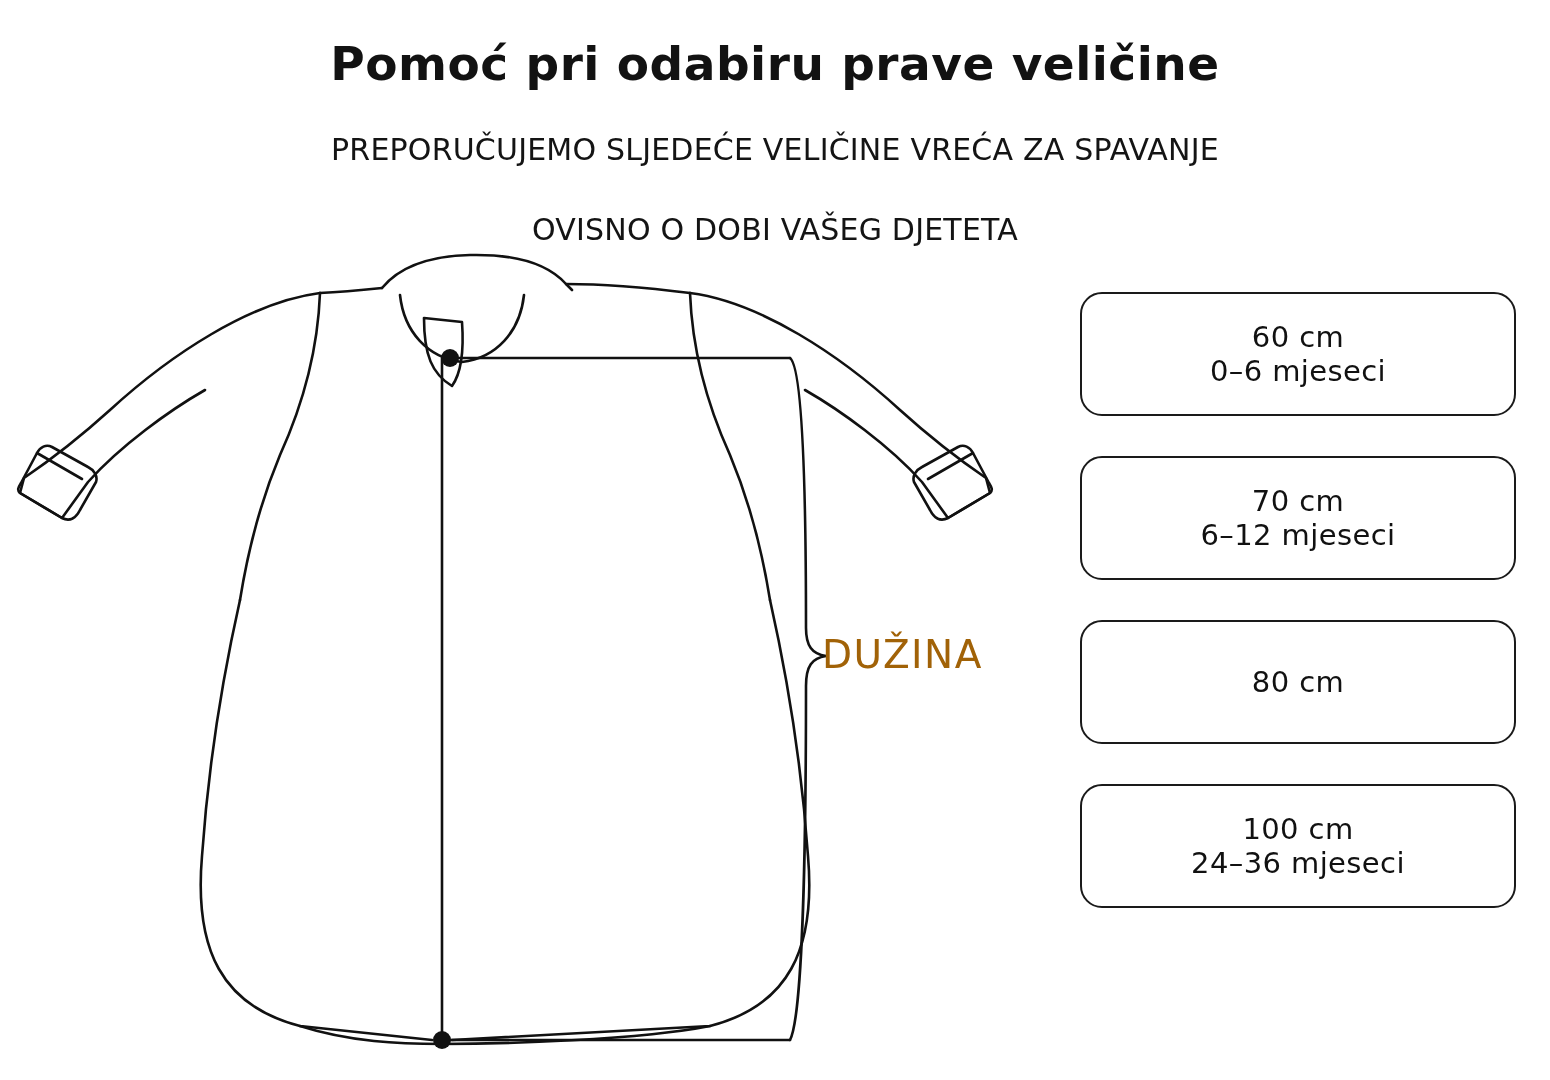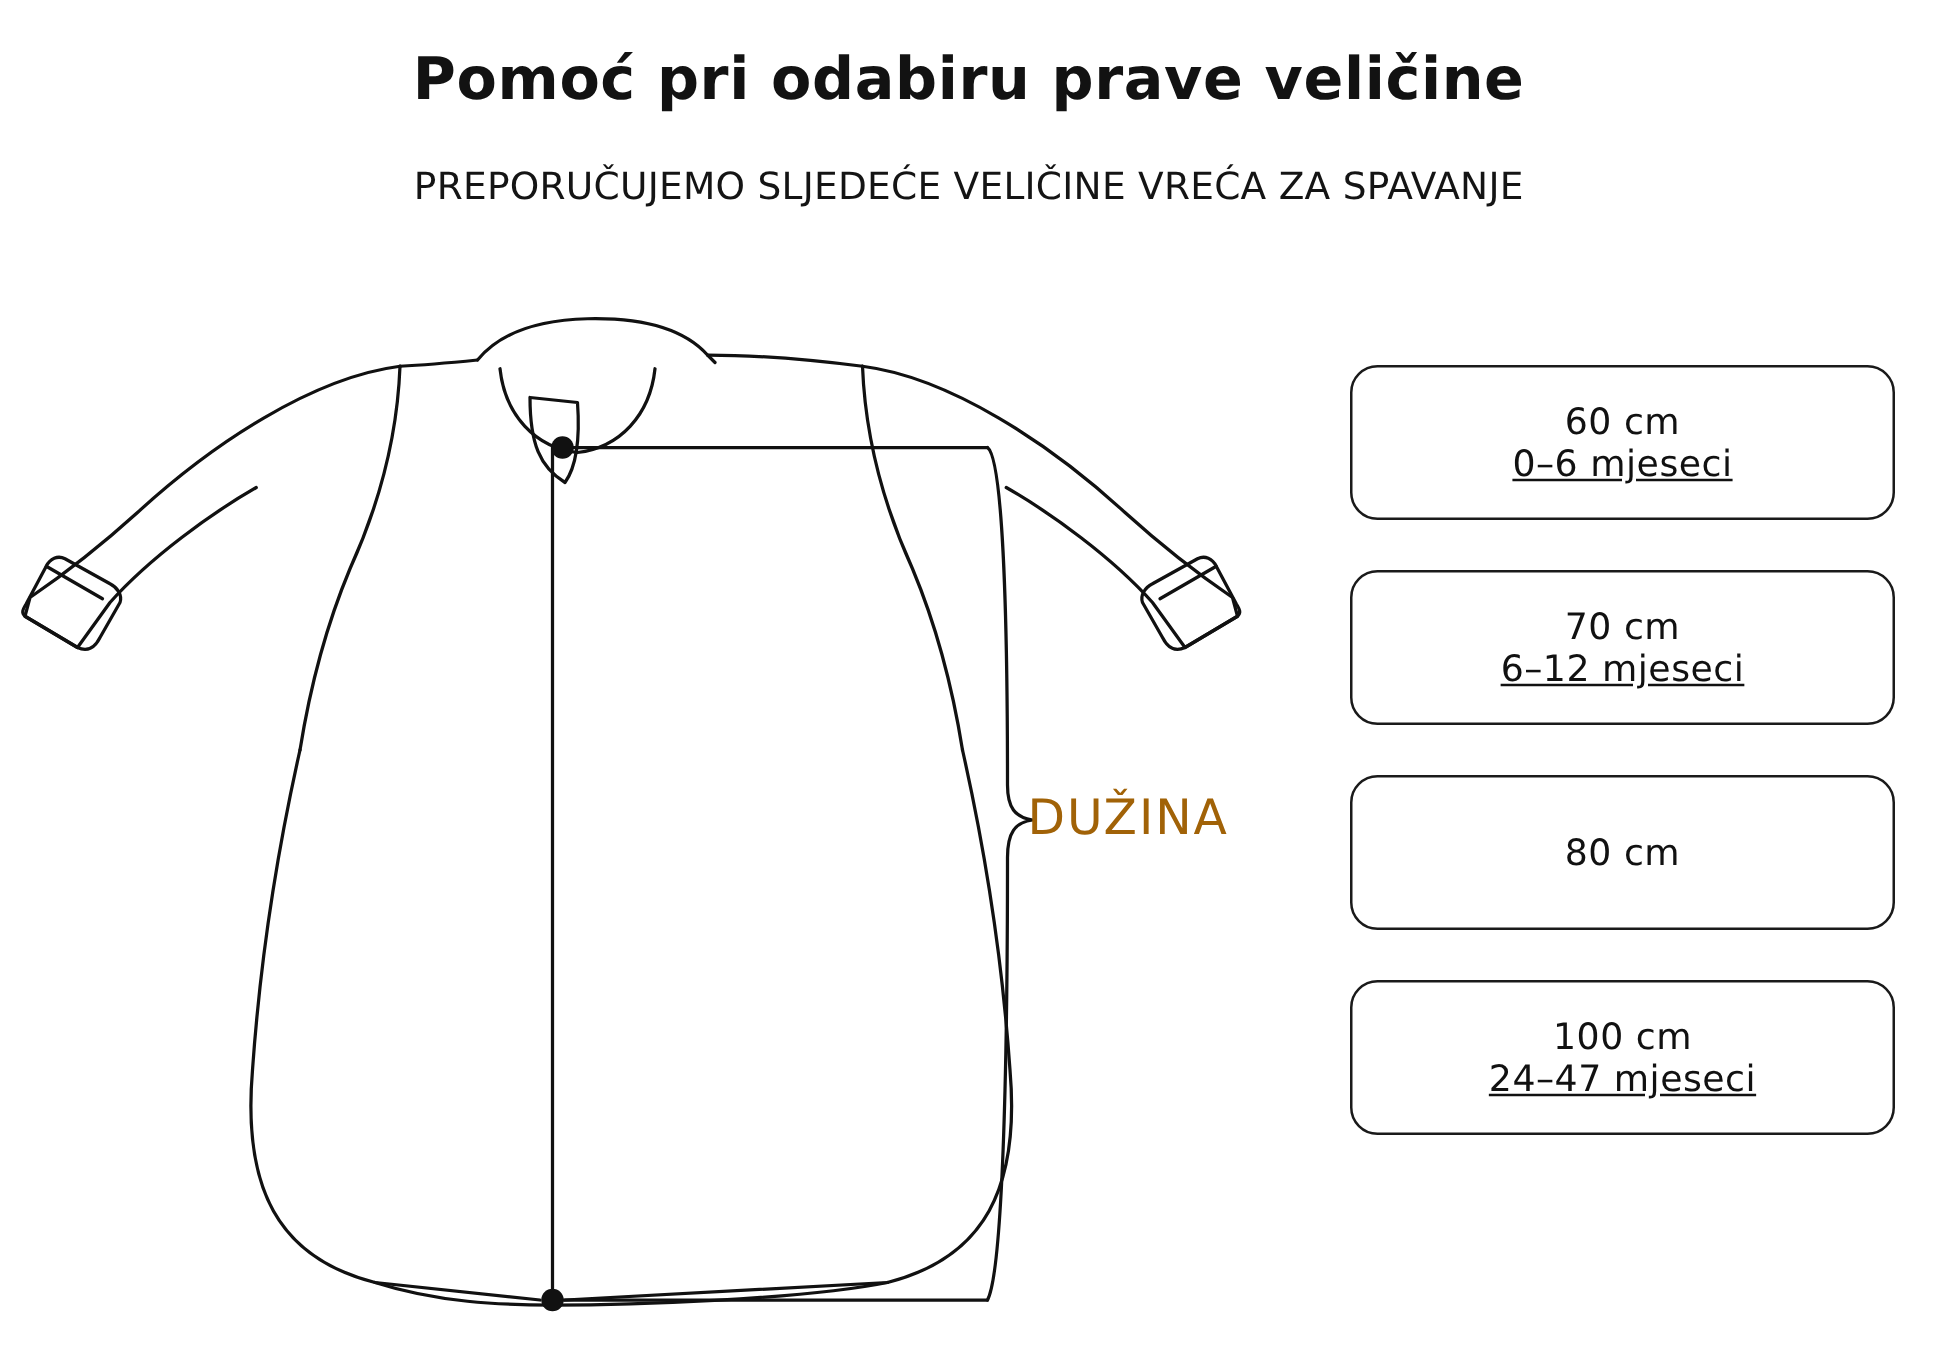--- a/index.html
+++ b/index.html
@@ -97,32 +97,32 @@
     font-size: 29px;
     line-height: 1.18;
     color: #111111;
     letter-spacing: 0.4px;
   }
   .size-card .age {
     font-size: 29px;
     line-height: 1.18;
     color: #111111;
     letter-spacing: 0.4px;
-    text-decoration: underline;
   }
 </style>
 </head>
 <body>
 
 <div class="page">
 
   <div class="header">
     <h1 class="title">Pomoć pri odabiru prave veličine</h1>
     <p class="subtitle">
       <span class="line">PREPORUČUJEMO SLJEDEĆE VELIČINE VREĆA ZA SPAVANJE</span>
+      <span class="line">OVISNO O DOBI VAŠEG DJETETA</span>
     </p>
   </div>
 
   <div class="illustration">
     <svg width="1010" height="820" viewBox="0 0 1010 820" fill="none" xmlns="http://www.w3.org/2000/svg">
       <g stroke="#111111" stroke-width="2.6" fill="none" stroke-linejoin="round" stroke-linecap="round">
 
         <path d="M320 43 C250 52 170 105 110 160 C78 189 46 213 24 228 L20 243 L62 268 L88 232 C120 196 170 160 205 140"></path>
 
         <path d="M20 243 L62 268 C70 272 76 268 80 260 L96 232 C98 226 94 220 88 217 L52 197 C46 194 40 197 37 203 L21 233 C18 238 17 240 20 243 Z"></path>
@@ -177,18 +177,18 @@
       <span class="age">6–12 mjeseci</span>
     </div>
 
     <div class="size-card">
       <span class="size">80 cm</span>
     </div>
 
 
     <div class="size-card">
       <span class="size">100 cm</span>
-      <span class="age">24–47 mjeseci</span>
+      <span class="age">24–36 mjeseci</span>
     </div>
 
   </div>
 
 </div>
 
 </body></html>

